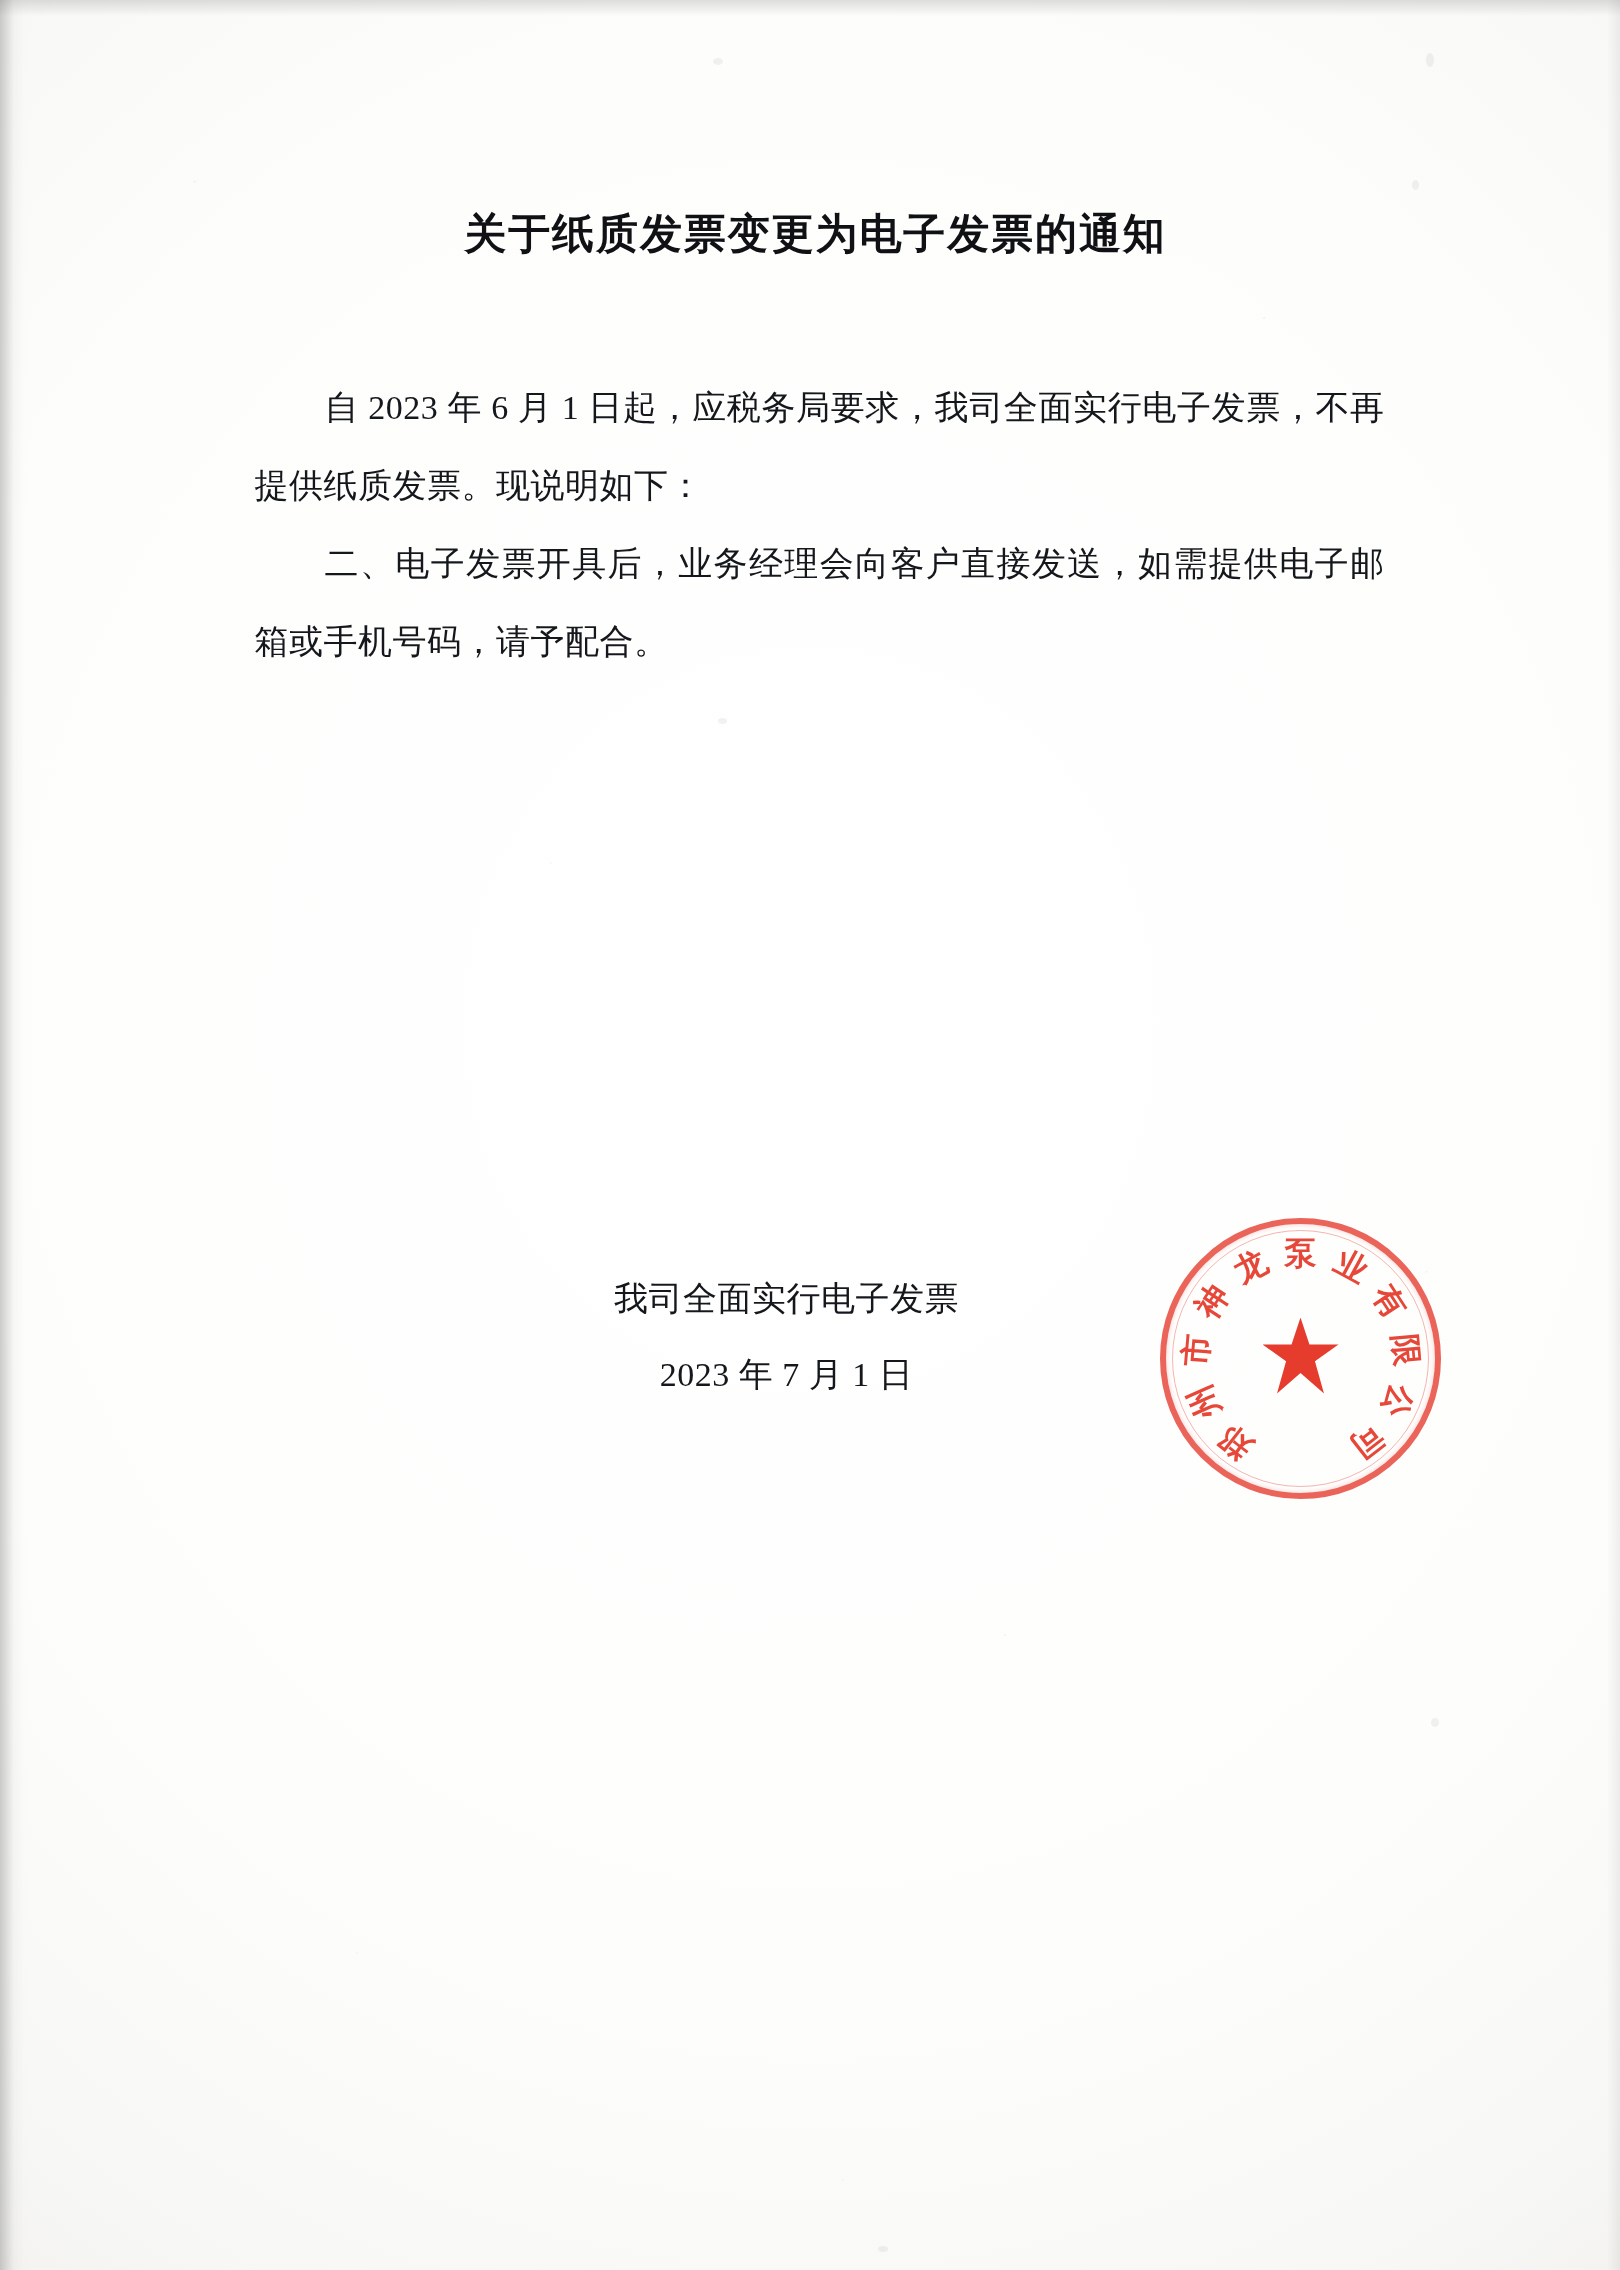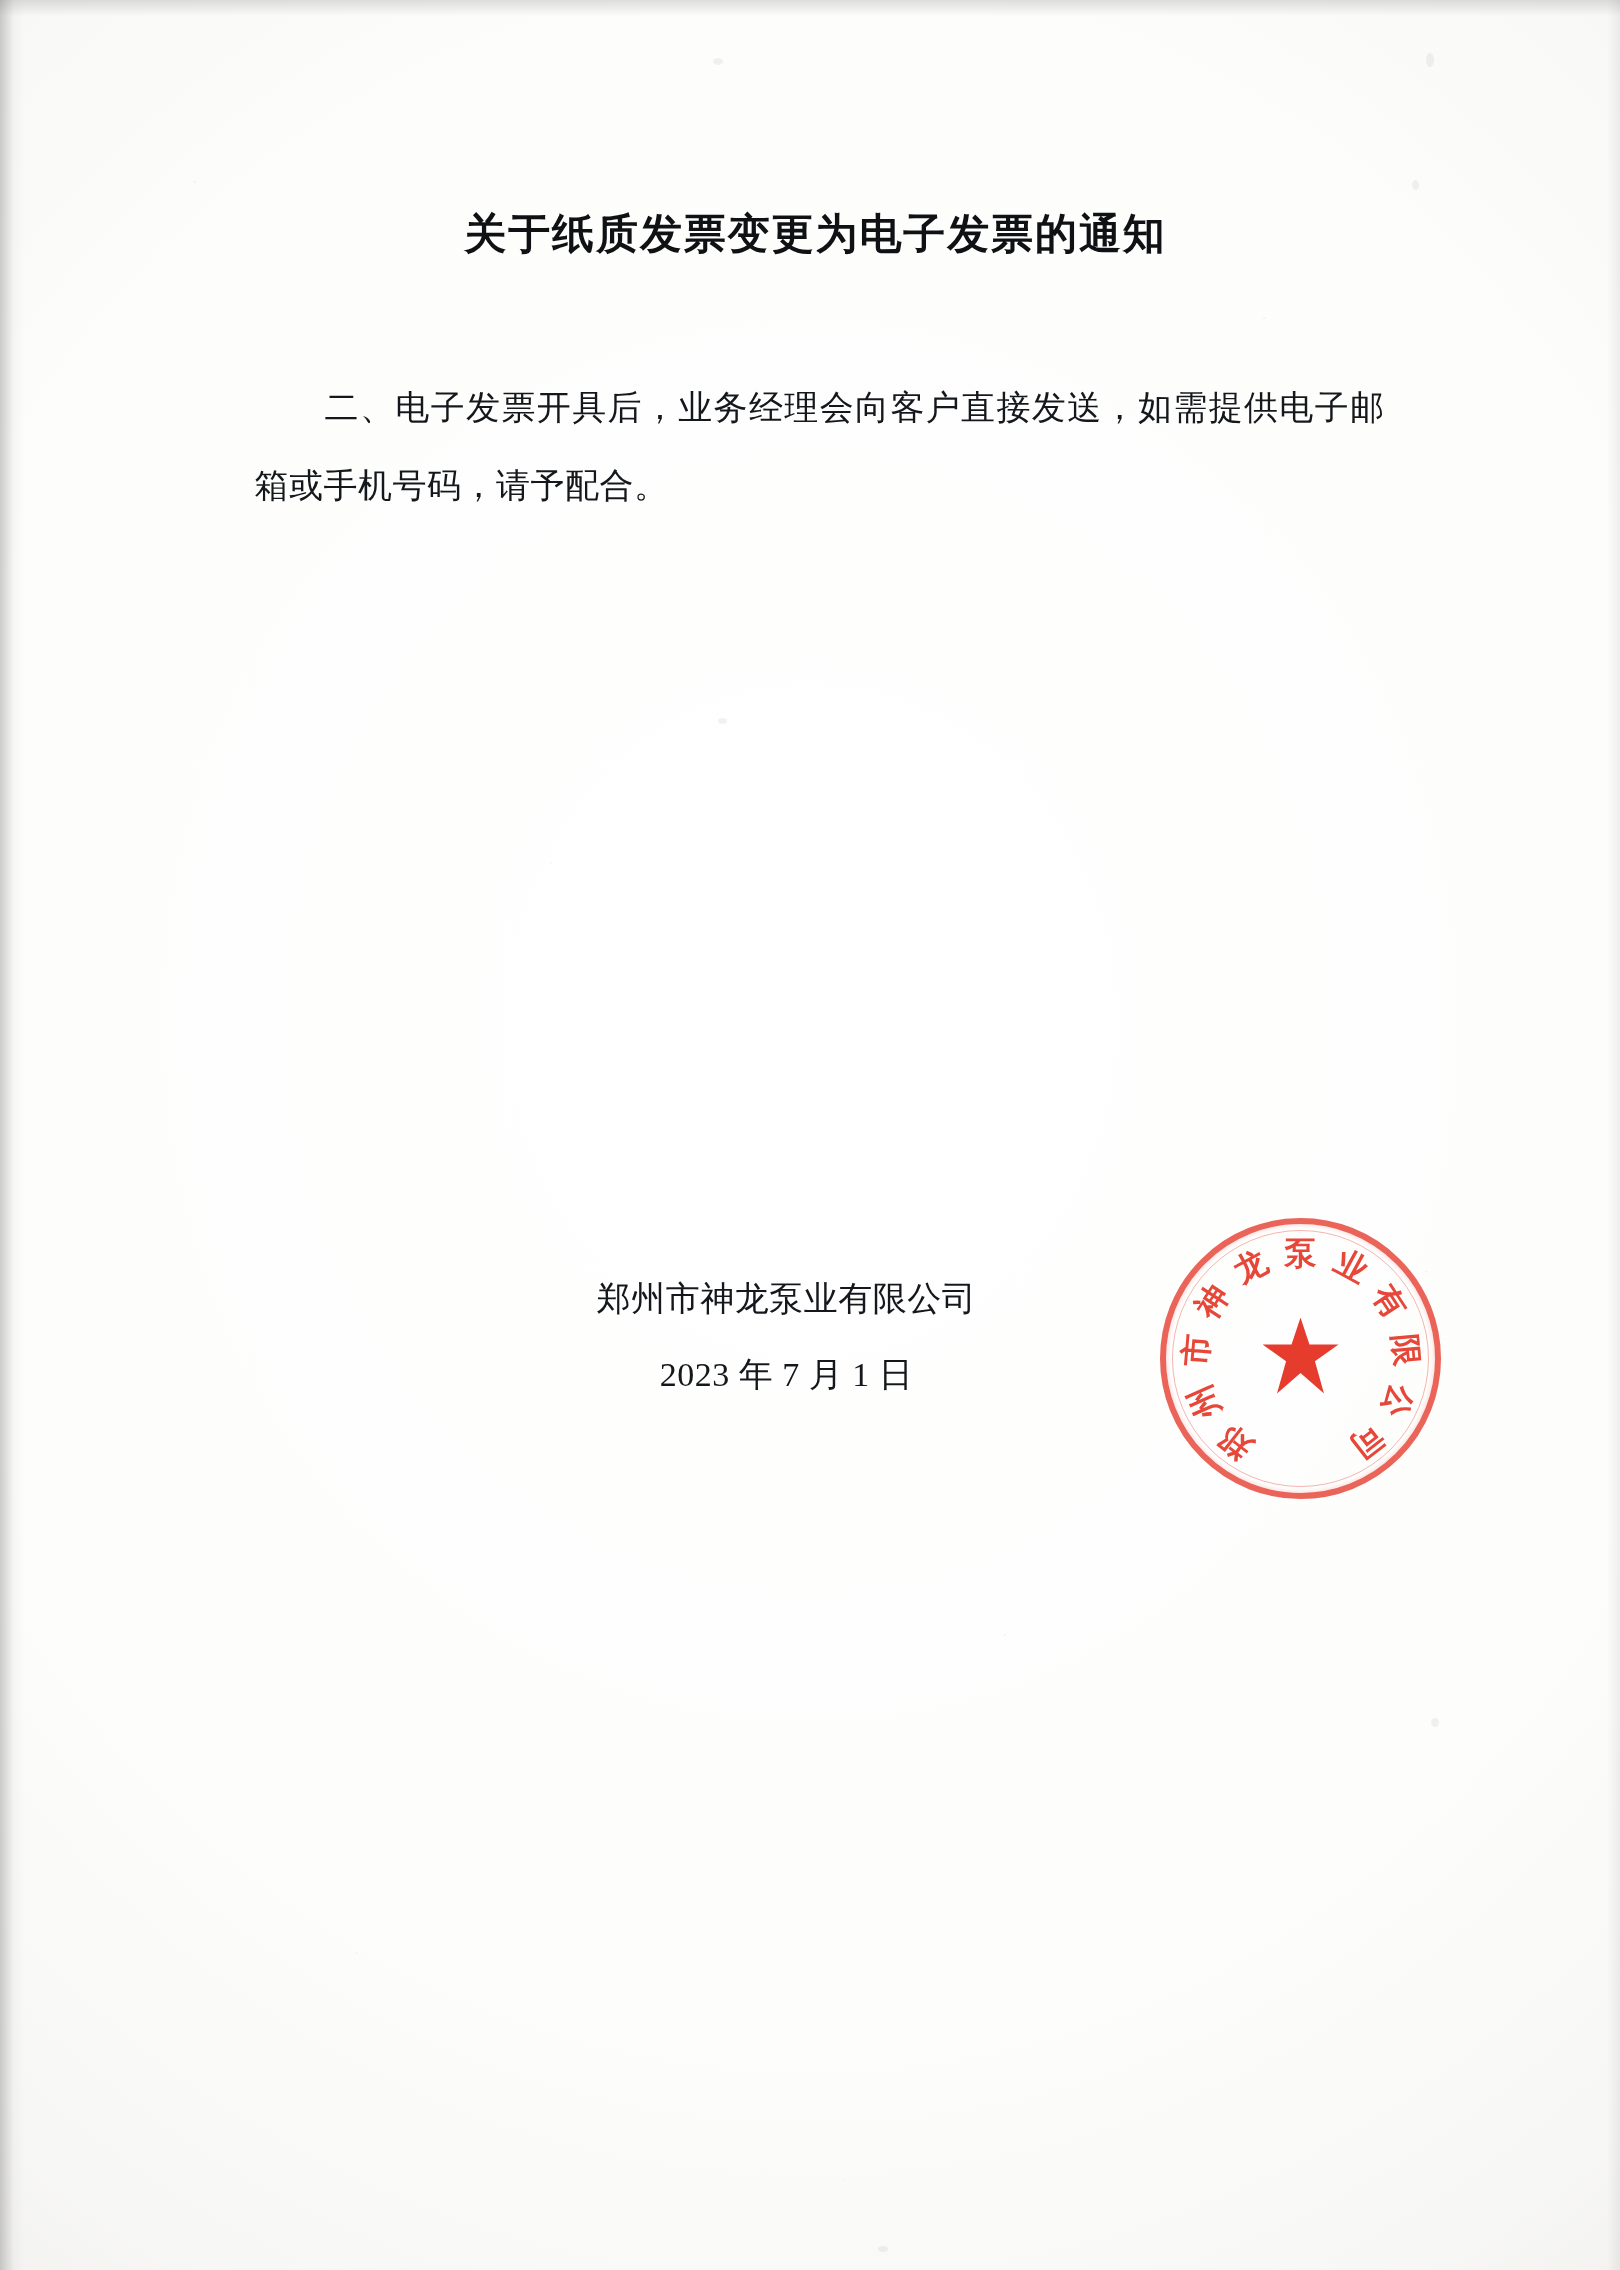--- a/index.html
+++ b/index.html
@@ -196,25 +196,26 @@
   <div class="blotch" style="left:1412px; top:180px; width:6.8px; height:9.7px;"></div>
   <div class="blotch" style="left:718px; top:718px; width:8.7px; height:5.8px;"></div>
   <div class="blotch" style="left:1431px; top:1718px; width:7.8px; height:8.7px;"></div>
   <div class="blotch" style="left:878px; top:2246px; width:9.7px; height:5.8px;"></div>
 
   <div class="content">
 
     <div class="doc-title">关于纸质发票变更为电子发票的通知</div>
 
     <div class="body-block">
+      <p class="para indent">自 2023 年 6 月 1 日起，应税务局要求，我司全面实行电子发票，不再提供纸质发票。现说明如下：</p>
       <p class="para indent">二、电子发票开具后，业务经理会向客户直接发送，如需提供电子邮箱或手机号码，请予配合。</p>
     </div>
 
     <div class="signature-block">
-      <div class="sig-line">郑州市神龙泵业有限公司</div>
+      <div class="sig-line">我司全面实行电子发票</div>
       <div class="sig-line">2023 年 7 月 1 日</div>
     </div>
 
     <div class="seal">
       <div class="seal-ring"></div>
       <div class="seal-ring-inner"></div>
       <div class="seal-text" id="seal-arc">
           <span style="transform: translate(-65px, 83px) rotate(-142deg) translate(-50%, -50%);">郑</span>
           <span style="transform: translate(-96px, 42px) rotate(-113.6deg) translate(-50%, -50%);">州</span>
           <span style="transform: translate(-104px, -8.8px) rotate(-85.2deg) translate(-50%, -50%);">市</span>

